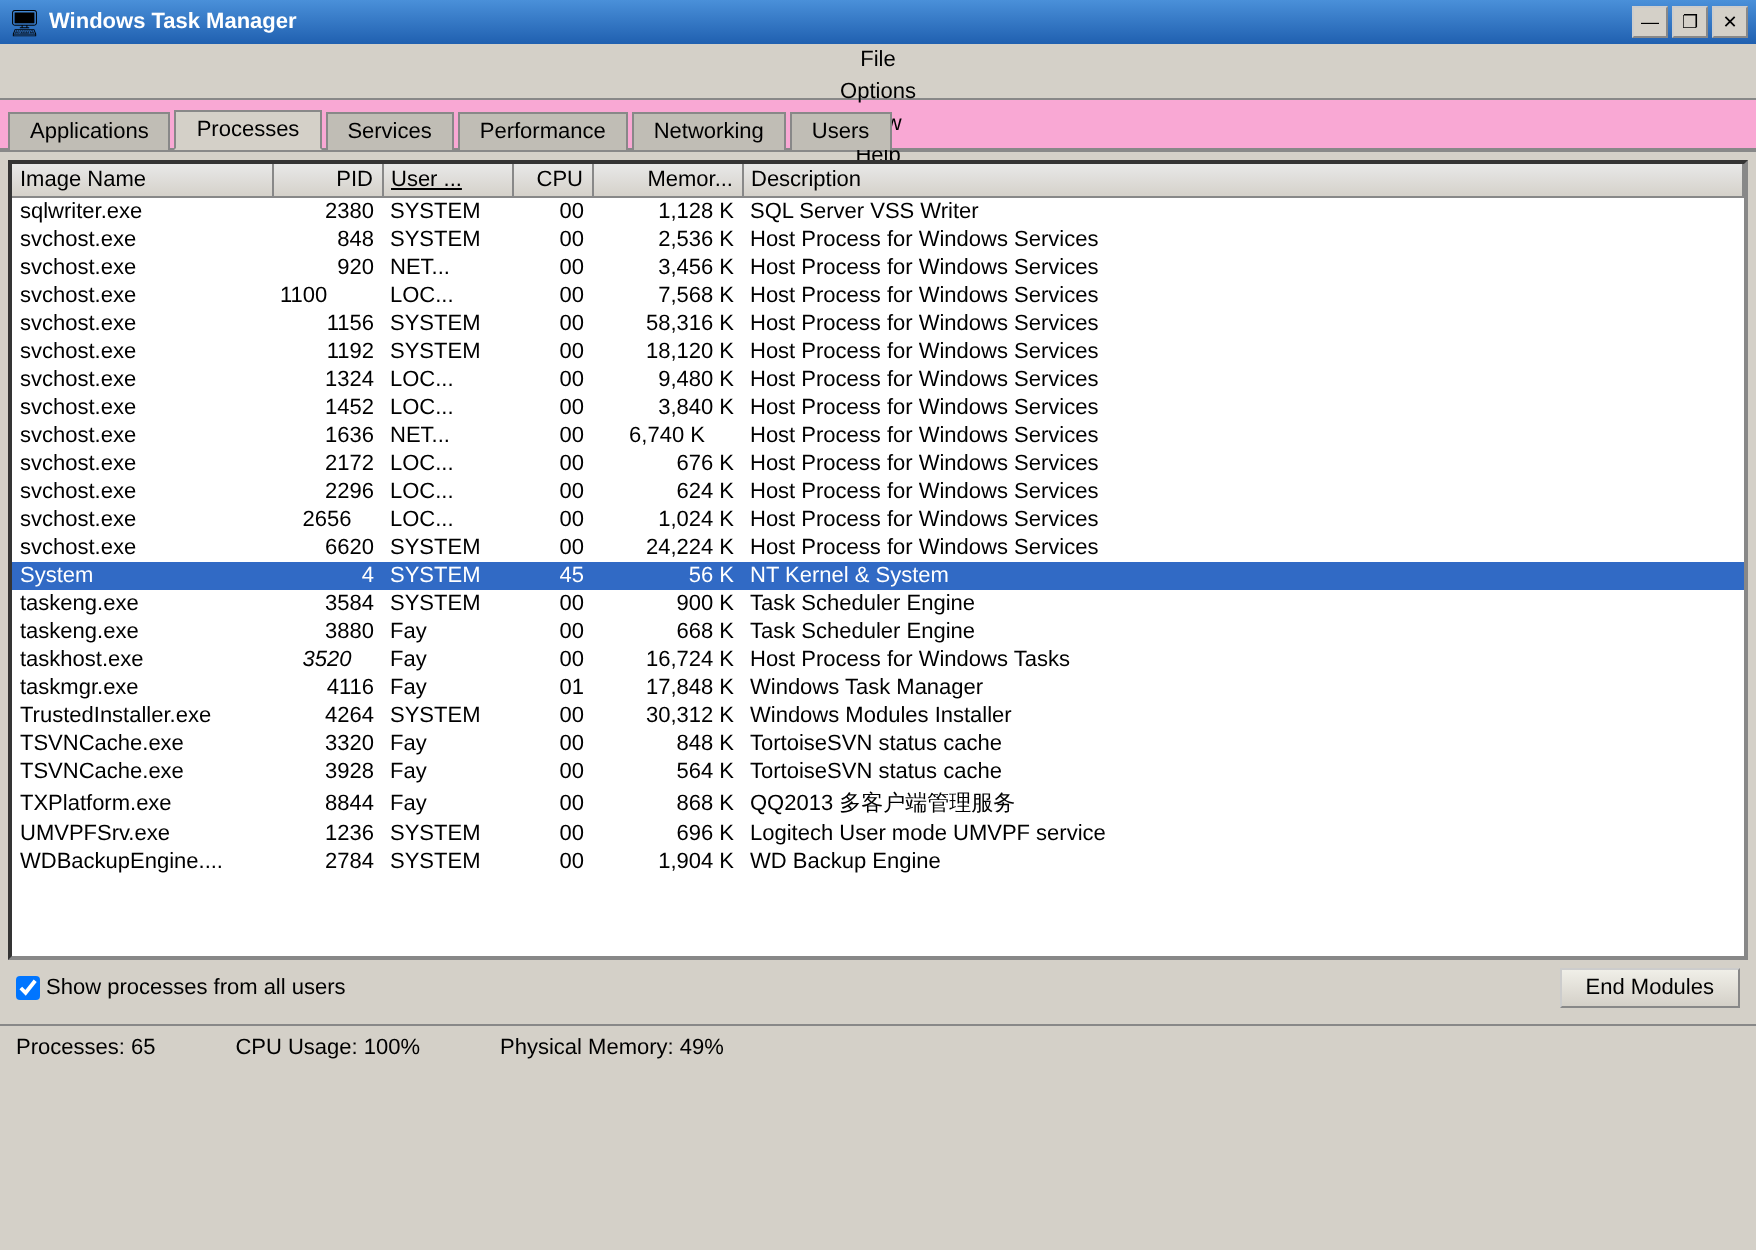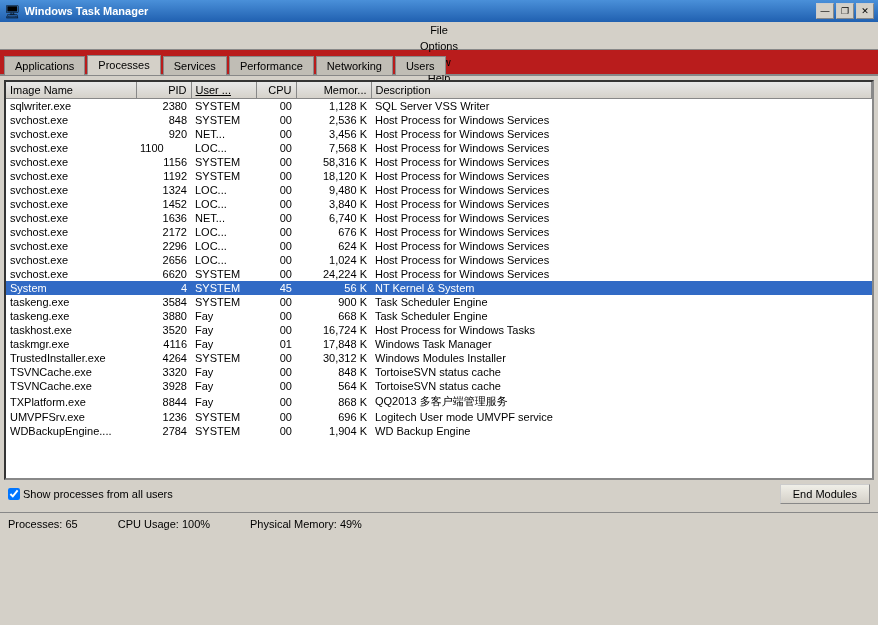--- a/index.html
+++ b/index.html
@@ -57,21 +57,21 @@
       flex-direction: column;
     }
     .menu-item {
       padding: 2px 6px;
       font-size: 11px;
       cursor: pointer;
     }
 
     
     .tab-bar {
-      background: #b91c1c;
+      background: #f9a8d4;
       display: flex;
       align-items: flex-end;
       padding: 4px 4px 0 4px;
       gap: 2px;
       border-bottom: 2px solid #888;
     }
     .tab {
       padding: 3px 10px;
       font-size: 11px;
       background: #c0bdb5;
@@ -298,42 +298,42 @@
       <td>LOC...</td>
       <td style="text-align:right;">00</td>
       <td style="text-align:right;">3,840 K</td>
       <td>Host Process for Windows Services</td>
     </tr>
           <tr>
       <td>svchost.exe</td>
       <td style="text-align:right;">1636</td>
       <td>NET...</td>
       <td style="text-align:right;">00</td>
-      <td style="text-align:right;">6,740 K</td>
+      <td style="text-align:center;">6,740 K</td>
       <td>Host Process for Windows Services</td>
     </tr>
           <tr>
       <td>svchost.exe</td>
       <td style="text-align:right;">2172</td>
       <td>LOC...</td>
       <td style="text-align:right;">00</td>
       <td style="text-align:right;">676 K</td>
       <td>Host Process for Windows Services</td>
     </tr>
           <tr>
       <td>svchost.exe</td>
       <td style="text-align:right;">2296</td>
       <td>LOC...</td>
       <td style="text-align:right;">00</td>
       <td style="text-align:right;">624 K</td>
       <td>Host Process for Windows Services</td>
     </tr>
           <tr>
       <td>svchost.exe</td>
-      <td style="text-align:right;">2656</td>
+      <td style="text-align:center;">2656</td>
       <td>LOC...</td>
       <td style="text-align:right;">00</td>
       <td style="text-align:right;">1,024 K</td>
       <td>Host Process for Windows Services</td>
     </tr>
           <tr>
       <td>svchost.exe</td>
       <td style="text-align:right;">6620</td>
       <td>SYSTEM</td>
       <td style="text-align:right;">00</td>
@@ -359,21 +359,21 @@
           <tr>
       <td>taskeng.exe</td>
       <td style="text-align:right;">3880</td>
       <td>Fay</td>
       <td style="text-align:right;">00</td>
       <td style="text-align:right;">668 K</td>
       <td>Task Scheduler Engine</td>
     </tr>
           <tr>
       <td>taskhost.exe</td>
-      <td style="text-align:right;">3520</td>
+      <td style="text-align:center;font-style:italic;">3520</td>
       <td>Fay</td>
       <td style="text-align:right;">00</td>
       <td style="text-align:right;">16,724 K</td>
       <td>Host Process for Windows Tasks</td>
     </tr>
           <tr>
       <td>taskmgr.exe</td>
       <td style="text-align:right;">4116</td>
       <td>Fay</td>
       <td style="text-align:right;">01</td>

